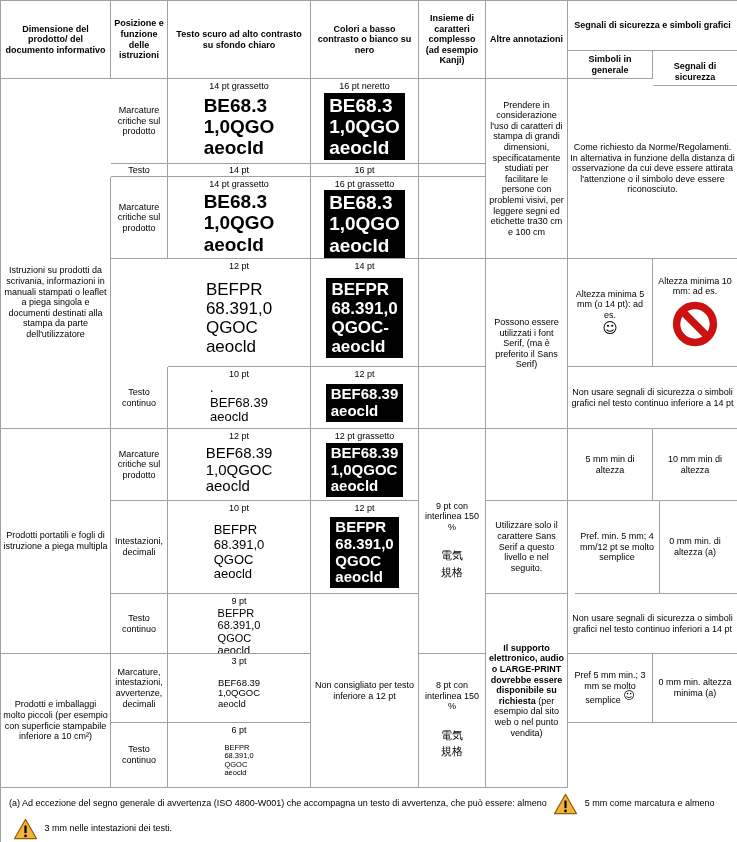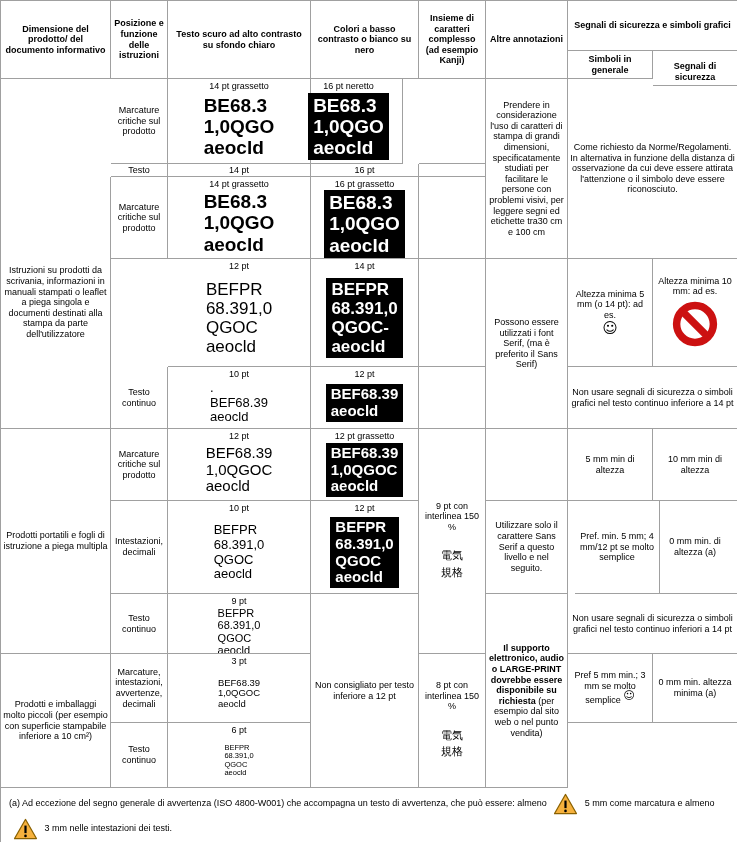--- a/index.html
+++ b/index.html
@@ -207,21 +207,21 @@
       <div class="label">6 pt</div>
       <div class="smp">
         <div class="lightsample" style="font-size: 7.5px;">
           <div>BEFPR</div>
           <div>68.391,0</div>
           <div>QGOC</div>
           <div>aeocld</div>
         </div>
       </div>
     </div>
-    <div class="cell sample" style="left: 294px; top: 78px; width: 108px; height: 85px;">
+    <div class="cell sample" style="left: 310px; top: 78px; width: 108px; height: 85px;">
       <div class="label">16 pt neretto</div>
       <div class="smp">
         <div class="blackbox" style="font-size: 19px; font-weight: bold;">
           <div>BE68.3</div>
           <div>1,0QGO</div>
           <div>aeocld</div>
         </div>
       </div>
     </div>
     <div class="cell" style="left: 310px; top: 163px; width: 108px; height: 13px;">

